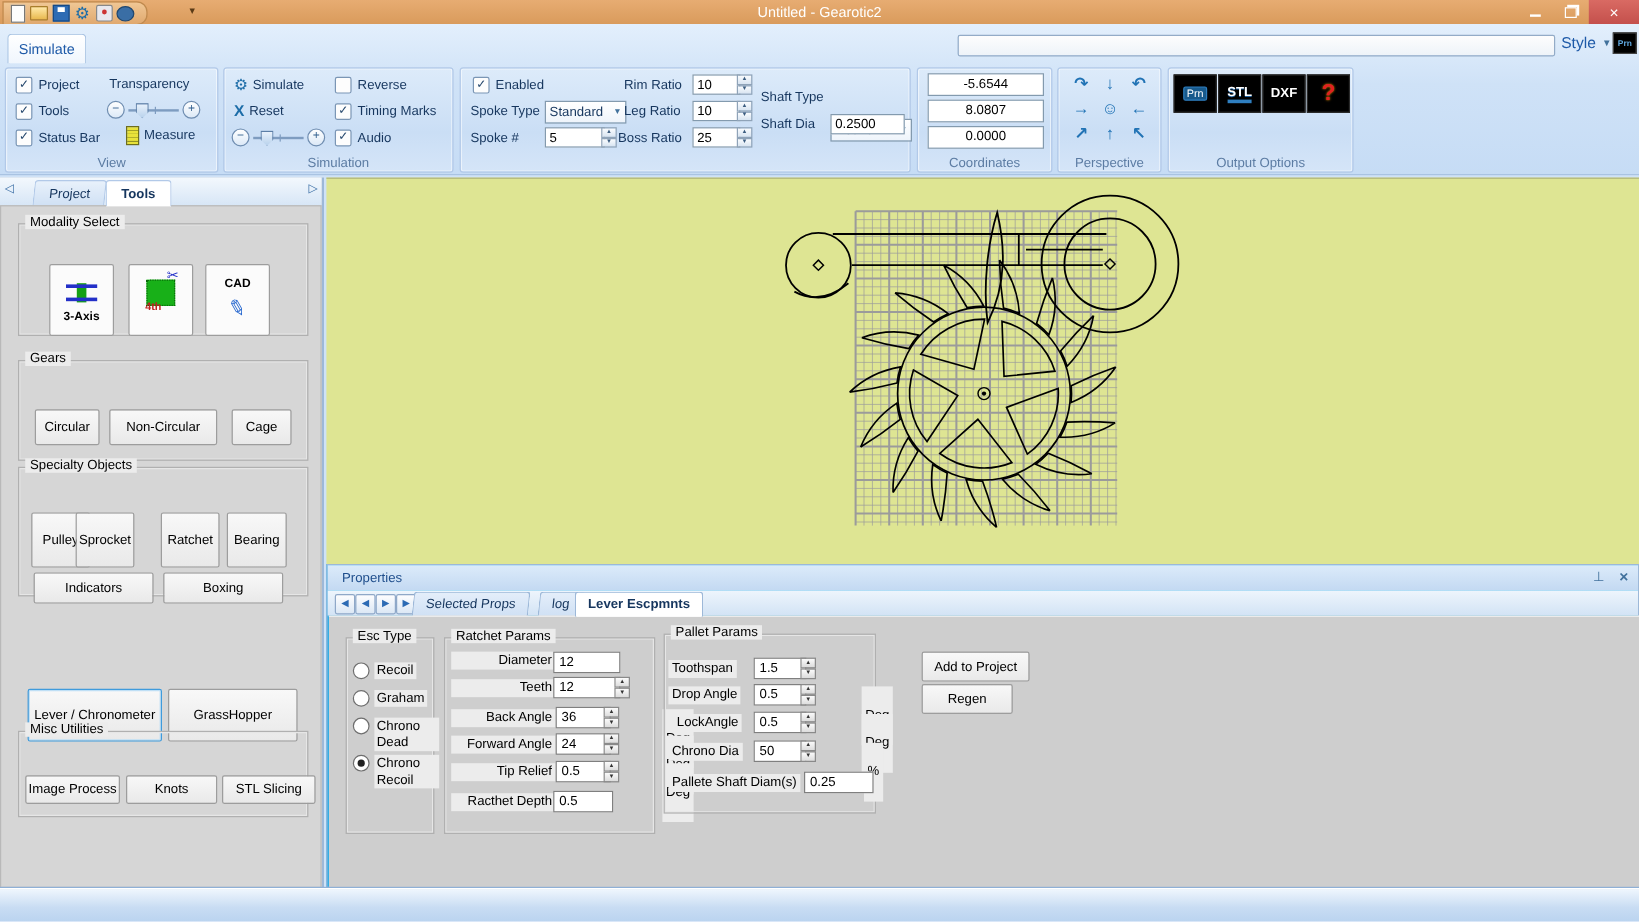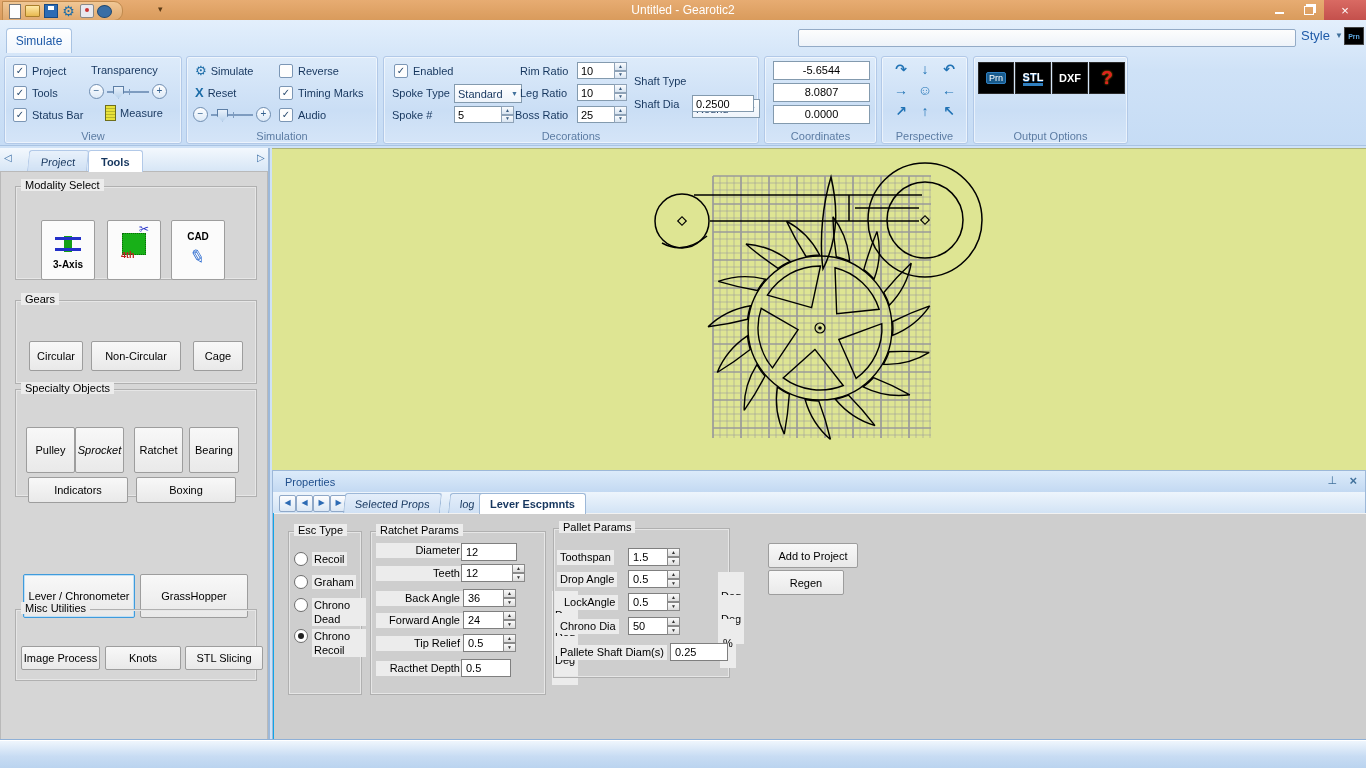--- a/index.html
+++ b/index.html
@@ -280,21 +280,20 @@
         <span class="b">▲</span>
           <span class="b">▼</span>
       </div>
       <span class="rib-dark-lab" style="left:250px;top:18px;">Shaft Type</span>
       <div class="dropdown" style="left:308px;top:15px;width:60px;height:17px;margin-top:27px;">
         <span>Round</span>
         <span class="dd">▼</span>
       </div>
       <span class="rib-dark-lab" style="left:250px;top:41px;">Shaft Dia</span>
       <div class="field" style="left:308px;top:38px;width:54px;height:15px;">0.2500</div>
-      <div class="rlab">Decorations</div>
     </div>
 
     <div class="rgroup" style="left:764px;width:111px;">
       <div class="coordf" style="top:4px;">-5.6544</div>
       <div class="coordf" style="top:26px;">8.0807</div>
       <div class="coordf" style="top:48px;">0.0000</div>
       <div class="rlab">Coordinates</div>
     </div>
 
     <div class="rgroup" style="left:881px;width:85px;">
@@ -360,21 +359,21 @@
         <span class="glab">Gears</span>
       </div>
       <div class="btn" style="left:28px;top:153px;width:52px;height:28px;">Circular</div>
       <div class="btn" style="left:90px;top:153px;width:88px;height:28px;">Non-Circular</div>
       <div class="btn" style="left:192px;top:153px;width:48px;height:28px;">Cage</div>
 
       <div class="gbox" style="left:14px;top:217px;width:240px;height:106px;">
         <span class="glab">Specialty Objects</span>
       </div>
       <div class="btn" style="left:25px;top:239px;width:47px;height:44px;">Pulley</div>
-      <div class="btn" style="left:74px;top:239px;width:47px;height:44px;font-style:italic;">Sprocket</div>
+      <div class="btn" style="left:62px;top:239px;width:47px;height:44px;">Sprocket</div>
       <div class="btn" style="left:133px;top:239px;width:47px;height:44px;">Ratchet</div>
       <div class="btn" style="left:188px;top:239px;width:48px;height:44px;">Bearing</div>
       <div class="btn" style="left:27px;top:289px;width:98px;height:24px;">Indicators</div>
       <div class="btn" style="left:135px;top:289px;width:98px;height:24px;">Boxing</div>
 
       <div class="btn focus" style="left:22px;top:386px;width:110px;height:42px;">Lever / Chronometer</div>
       <div class="btn" style="left:139px;top:386px;width:106px;height:42px;">GrassHopper</div>
 
       <div class="gbox" style="left:14px;top:437px;width:240px;height:70px;">
         <span class="glab">Misc Utilities</span>

